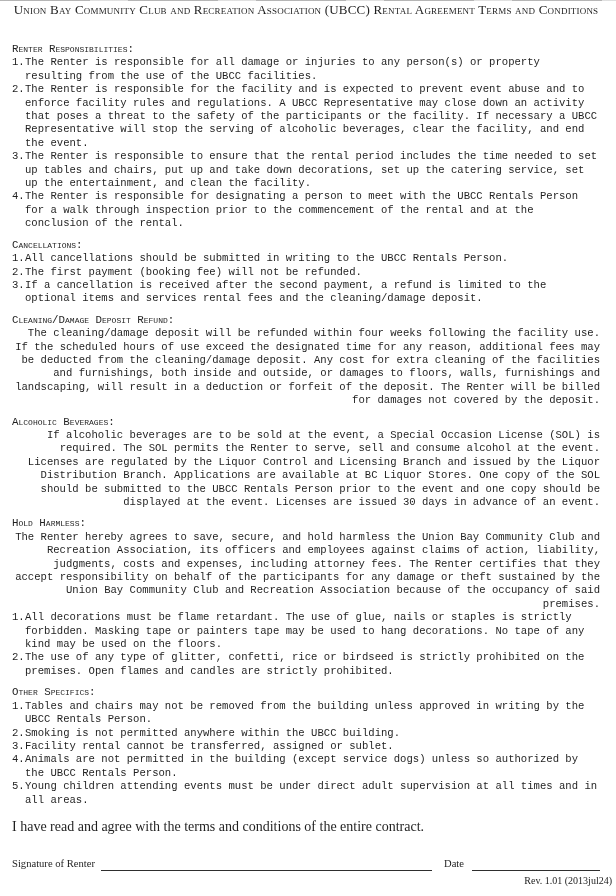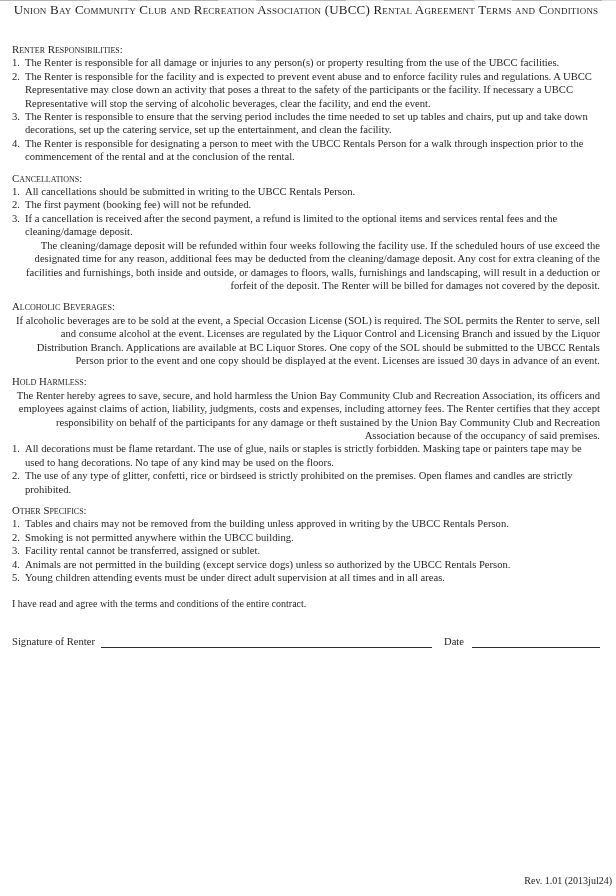--- a/index.html
+++ b/index.html
@@ -22,20 +22,21 @@
     text-align:center;
     font-variant:small-caps;
     font-size:13px;
     line-height:14px;
     letter-spacing:.2px;
   }
   .doc-body {
     margin:26px 16px 0 12px;
     font-size:10.6px;
     line-height:13.4px;
+    font-family:Liberation Mono, monospace;
   }
   .sec-heading {
     font-variant:small-caps;
     font-weight:normal;
     font-size:10.8px;
     line-height:13.4px;
     margin:8px 0 0 0;
   }
   .sec-list {
     list-style:none;
@@ -48,21 +49,21 @@
     padding-left:13px;
   }
   .sec-list li::before {
     content:counter(item) ".";
     position:absolute;
     left:0; top:0;
   }
   .sec-paragraph { margin:0;text-align:right; }
   .closing {
     margin:13px 16px 0 12px;
-    font-size:10px;
+    font-size:14px;
     line-height:13.4px;
   }
   .sig-row {
     display:flex;
     align-items:center;
     margin:24px 16px 0 12px;
     font-size:10.6px;
     line-height:13.4px;
   }
   .sig-line {
@@ -86,33 +87,34 @@
   <div class="scan-line"></div>
 
   <div class="title">Union Bay Community Club and Recreation Association (UBCC) Rental Agreement Terms and Conditions</div>
 
   <main class="doc-body" id="doc-body">
       <section>
         <h2 class="sec-heading">Renter Responsibilities:</h2>
         <ol class="sec-list">
           <li>The Renter is responsible for all damage or injuries to any person(s) or property resulting from the use of the UBCC facilities.</li>
           <li>The Renter is responsible for the facility and is expected to prevent event abuse and to enforce facility rules and regulations. A UBCC Representative may close down an activity that poses a threat to the safety of the participants or the facility. If necessary a UBCC Representative will stop the serving of alcoholic beverages, clear the facility, and end the event.</li>
-          <li>The Renter is responsible to ensure that the serving period includes the time needed to set up tables and chairs, put up and take down decorations, set up the catering service, set up the entertainment, and clean the facility.</li>
+          <li>The Renter is responsible to ensure that the rental period includes the time needed to set up tables and chairs, put up and take down decorations, set up the catering service, set up the entertainment, and clean the facility.</li>
           <li>The Renter is responsible for designating a person to meet with the UBCC Rentals Person for a walk through inspection prior to the commencement of the rental and at the conclusion of the rental.</li>
         </ol>
       </section>
       <section>
         <h2 class="sec-heading">Cancellations:</h2>
         <ol class="sec-list">
           <li>All cancellations should be submitted in writing to the UBCC Rentals Person.</li>
           <li>The first payment (booking fee) will not be refunded.</li>
           <li>If a cancellation is received after the second payment, a refund is limited to the optional items and services rental fees and the cleaning/damage deposit.</li>
         </ol>
       </section>
       <section>
+        <h2 class="sec-heading">Cleaning/Damage Deposit Refund:</h2>
         <p class="sec-paragraph">The cleaning/damage deposit will be refunded within four weeks following the facility use. If the scheduled hours of use exceed the designated time for any reason, additional fees may be deducted from the cleaning/damage deposit. Any cost for extra cleaning of the facilities and furnishings, both inside and outside, or damages to floors, walls, furnishings and landscaping, will result in a deduction or forfeit of the deposit. The Renter will be billed for damages not covered by the deposit.</p>
       </section>
       <section>
         <h2 class="sec-heading">Alcoholic Beverages:</h2>
         <p class="sec-paragraph">If alcoholic beverages are to be sold at the event, a Special Occasion License (SOL) is required. The SOL permits the Renter to serve, sell and consume alcohol at the event. Licenses are regulated by the Liquor Control and Licensing Branch and issued by the Liquor Distribution Branch. Applications are available at BC Liquor Stores. One copy of the SOL should be submitted to the UBCC Rentals Person prior to the event and one copy should be displayed at the event. Licenses are issued 30 days in advance of an event.</p>
       </section>
       <section>
         <h2 class="sec-heading">Hold Harmless:</h2>
         <p class="sec-paragraph">The Renter hereby agrees to save, secure, and hold harmless the Union Bay Community Club and Recreation Association, its officers and employees against claims of action, liability, judgments, costs and expenses, including attorney fees. The Renter certifies that they accept responsibility on behalf of the participants for any damage or theft sustained by the Union Bay Community Club and Recreation Association because of the occupancy of said premises.</p>
       </section>

